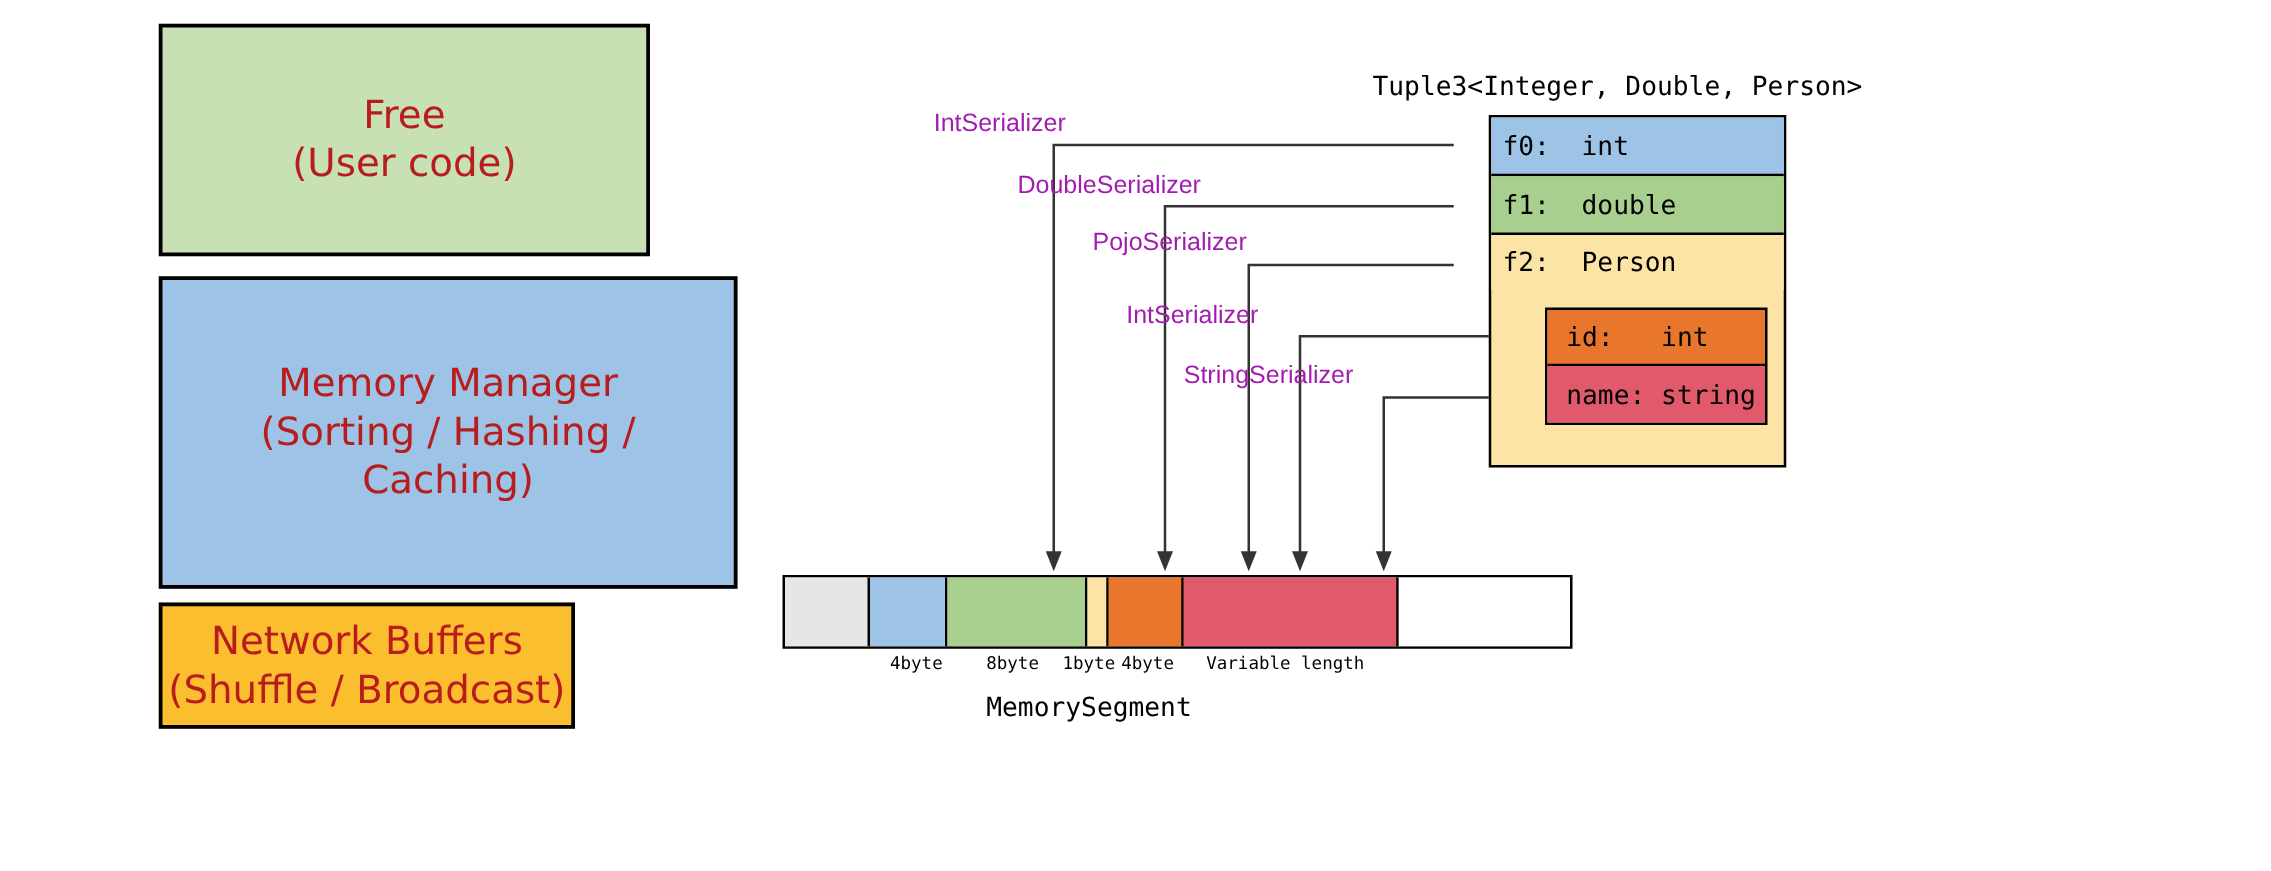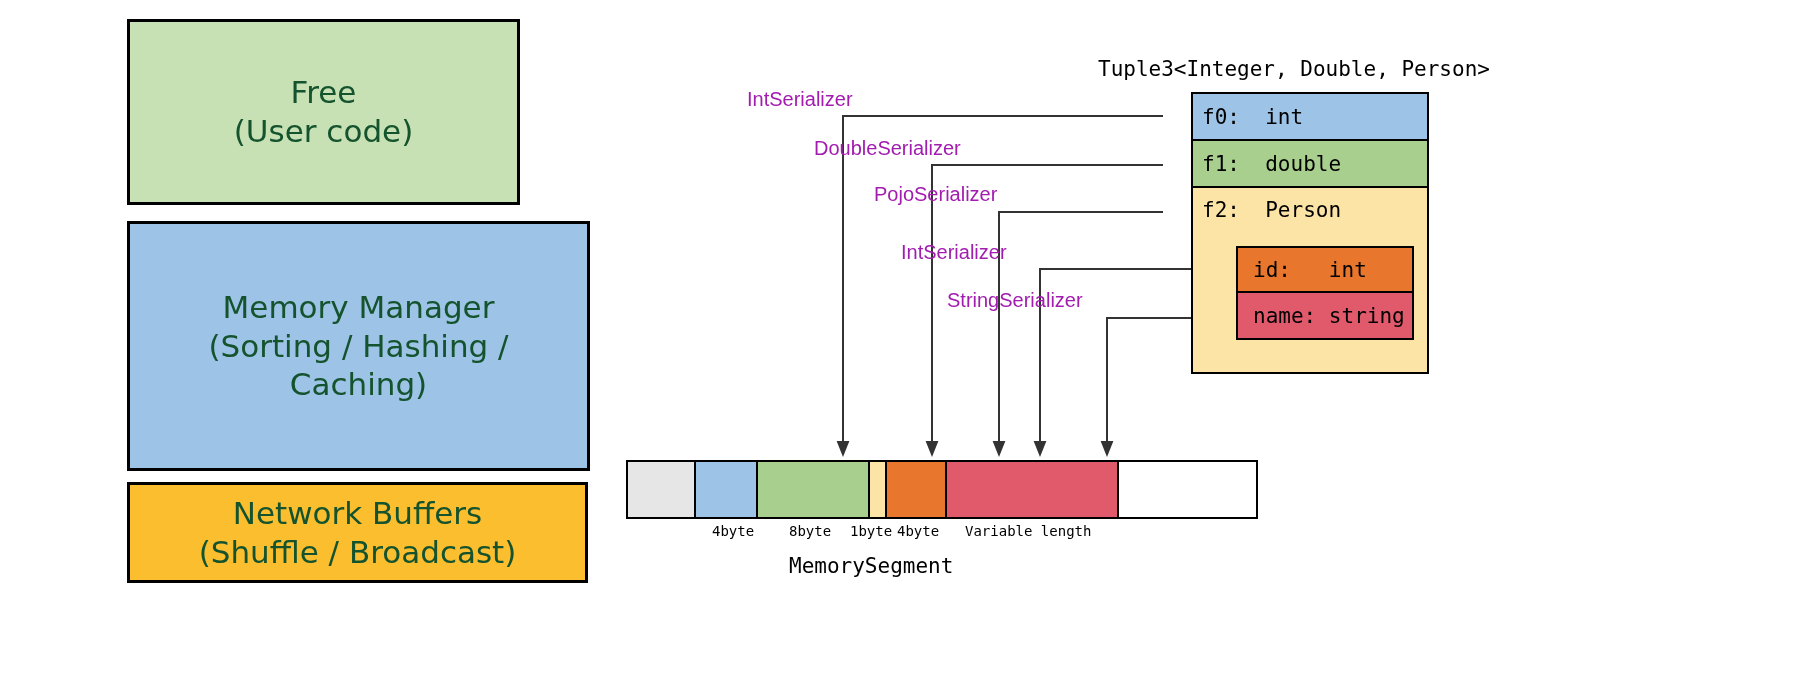--- a/index.html
+++ b/index.html
@@ -23,33 +23,33 @@
     position: absolute;
     box-sizing: border-box;
     border: 3px solid #000000;
     display: flex;
     align-items: center;
     justify-content: center;
     text-align: center;
     font-family: "DejaVu Sans", sans-serif;
     font-size: 31px;
     line-height: 1.25;
-    color: #14532d;
+    color: #b91c1c;
     white-space: pre-line;
   }
   #block-free {
     left: 127px; top: 19px; width: 393px; height: 186px;
     background: #c7e0b4;
   }
   #block-memory-manager {
     left: 127px; top: 221px; width: 463px; height: 250px;
     background: #9dc3e6;
   }
   #block-network-buffers {
-    left: 127px; top: 482px; width: 461px; height: 101px;
+    left: 127px; top: 482px; width: 333px; height: 101px;
     background: #fbbe2e;
   }
 
   
   #serialize-diagram {
     position: absolute;
     left: 0; top: 0;
     width: 1817px; height: 697px;
     pointer-events: none;
   }

